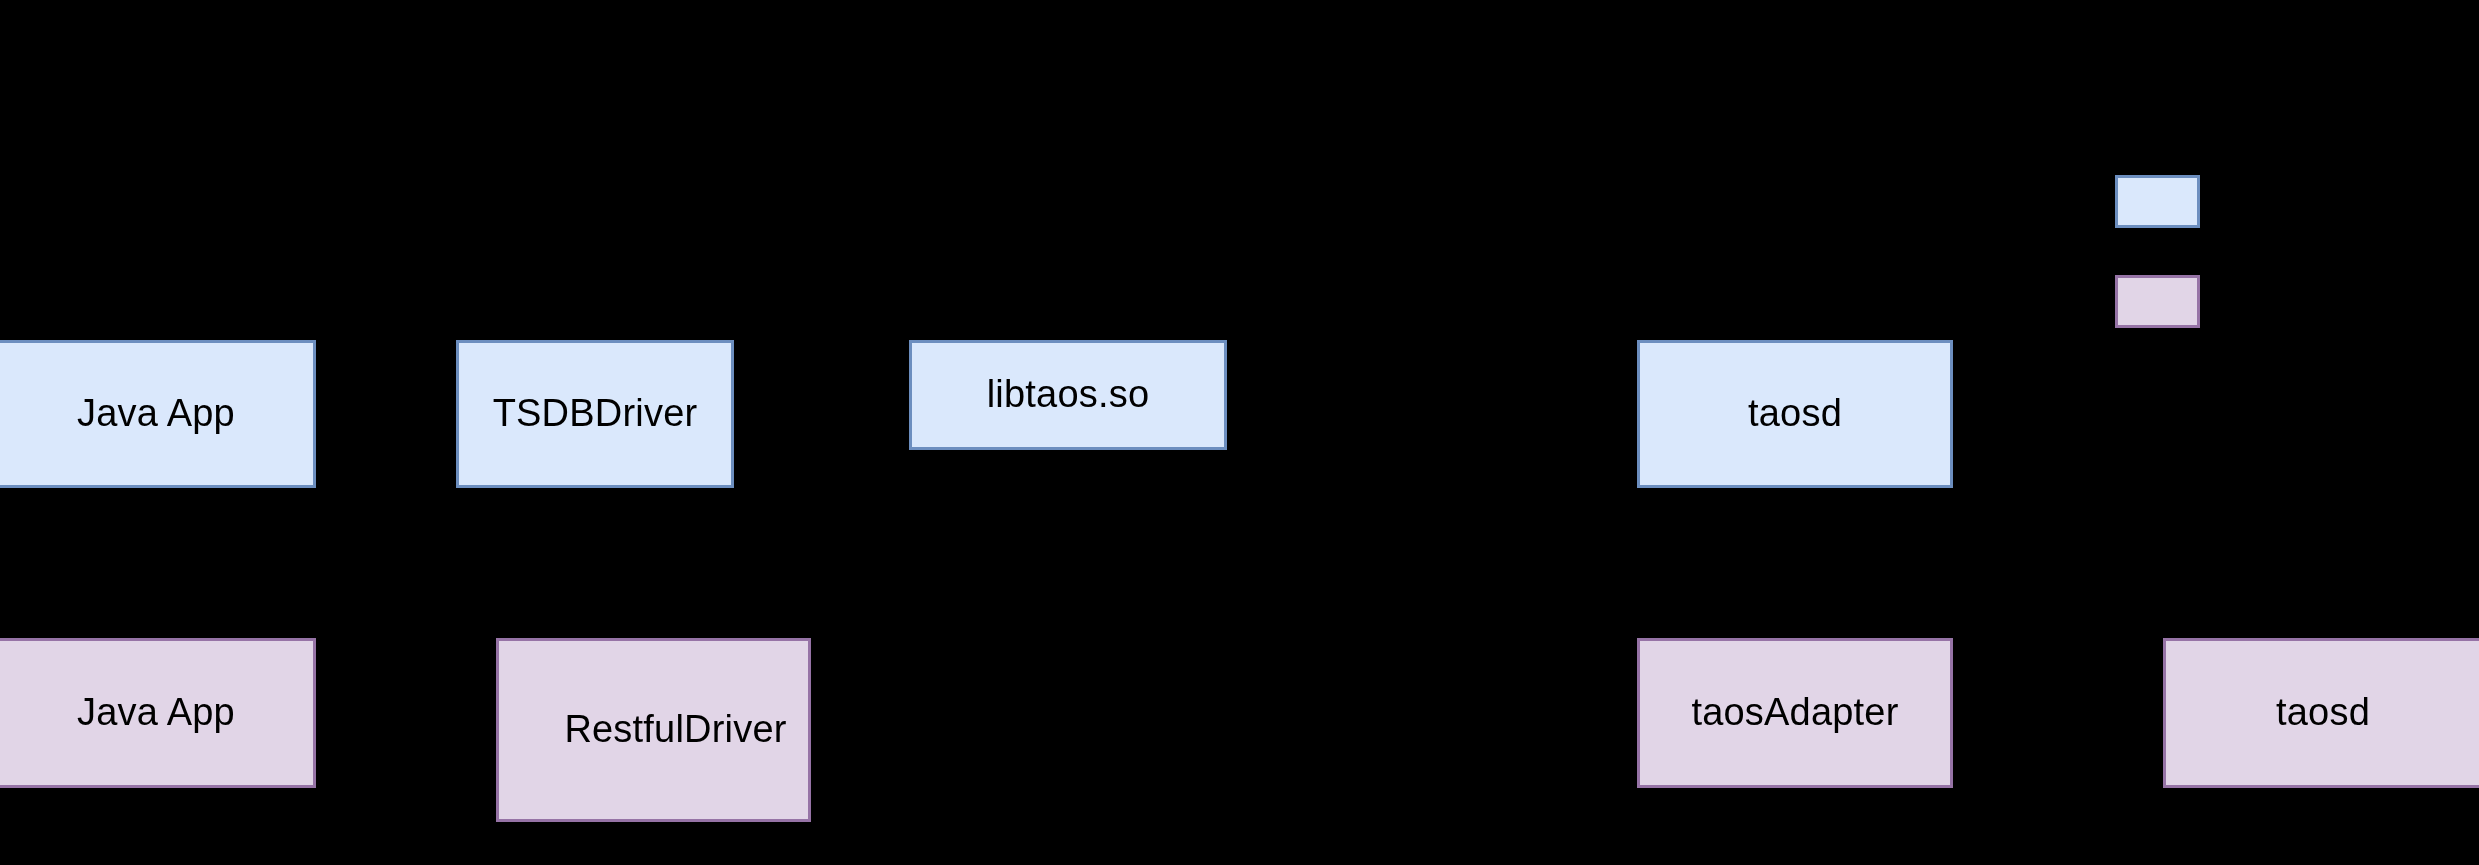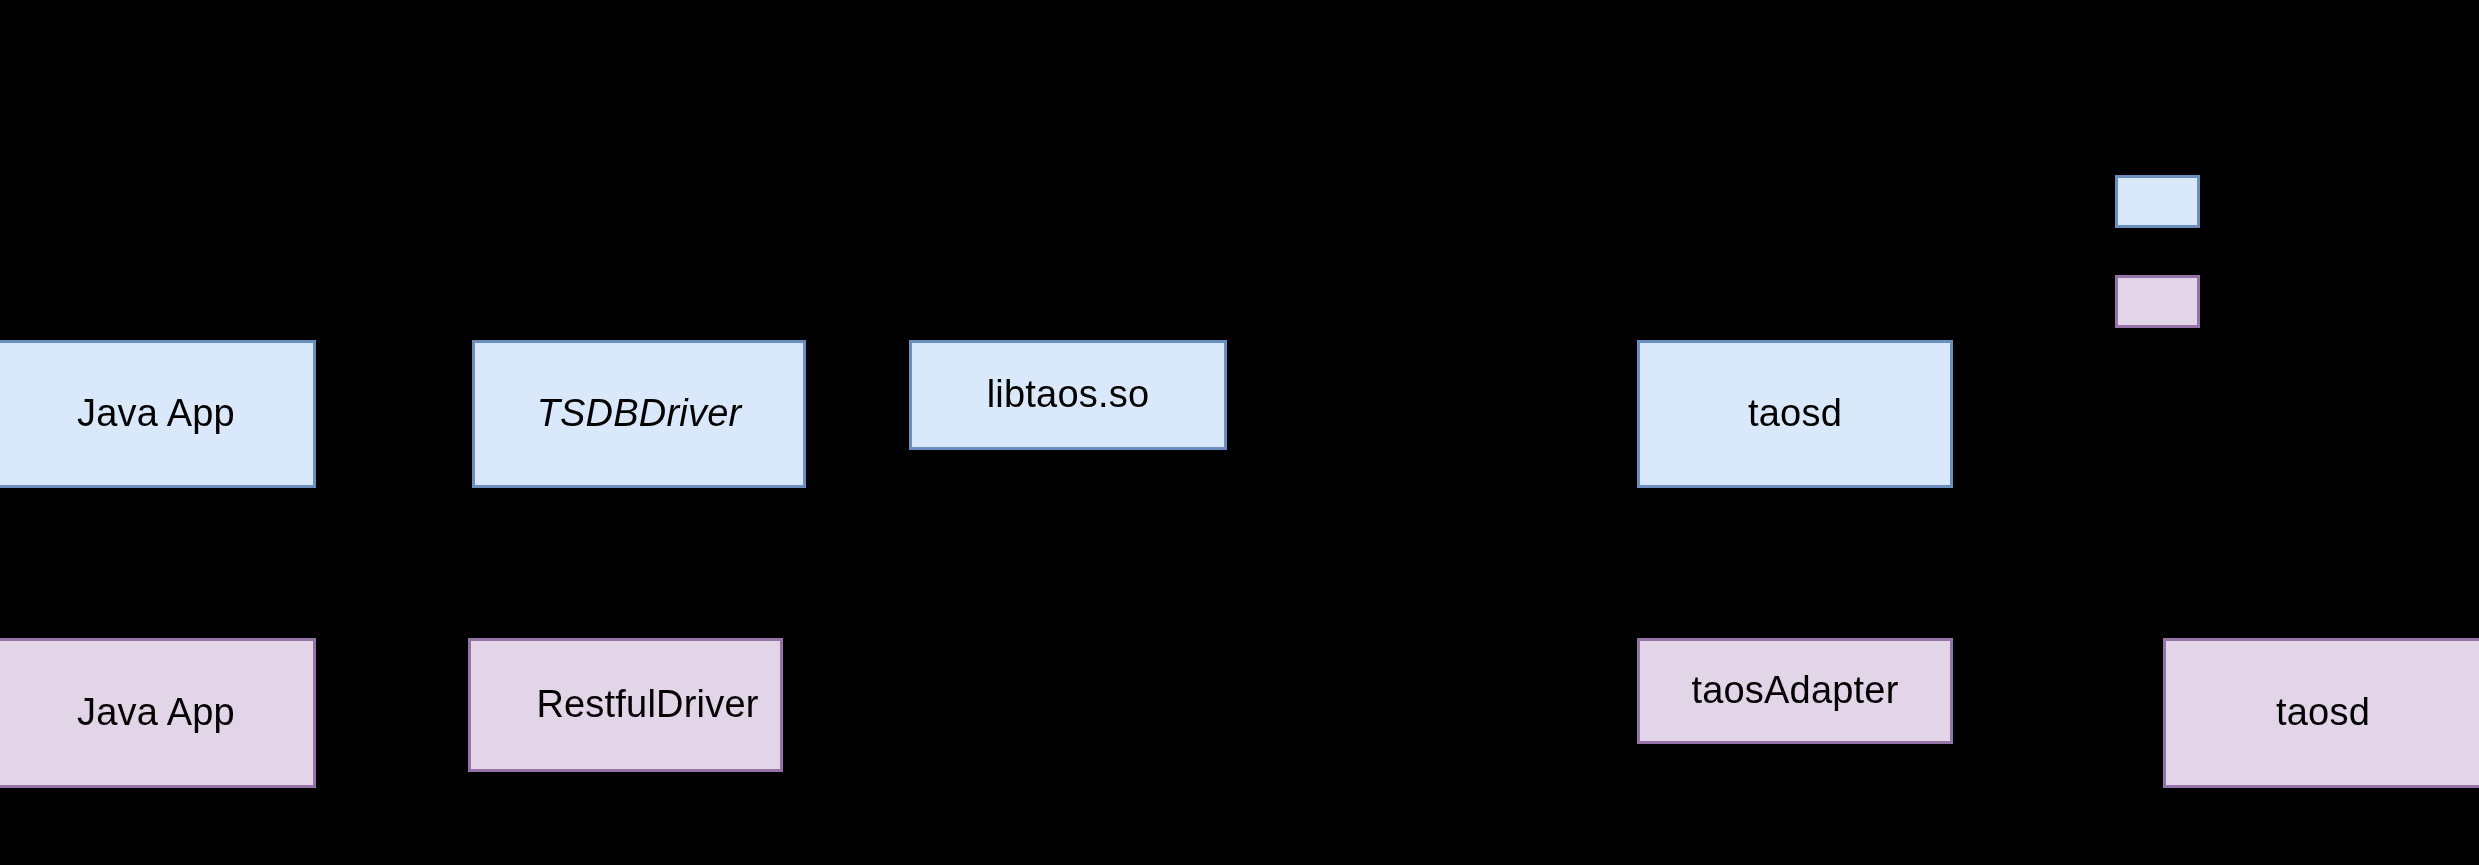--- a/index.html
+++ b/index.html
@@ -123,41 +123,41 @@
   <div class="edge-label" style="left:1210px; top:704px;"></div>
 
   <div class="edge-line" style="left:1953px; top:712px; width:210px;"></div>
   <div class="edge-arrow right" style="left:2151px; top:706px;"></div>
   <div class="edge-label" style="left:2058px; top:704px;"></div>
 
   <div class="node blue" style="left:-4px; top:340px; width:320px; height:148px;">
     <span class="node-label">Java App</span>
   </div>
 
-  <div class="node blue" style="left:472px; top:340px; width:334px; height:148px;font-style:italic;">
+  <div class="node blue" style="left:456px; top:340px; width:278px; height:148px;">
     <span class="node-label">TSDBDriver</span>
   </div>
 
   <div class="node blue" style="left:909px; top:340px; width:318px; height:110px;">
     <span class="node-label">libtaos.so</span>
   </div>
 
   <div class="node blue" style="left:1637px; top:340px; width:316px; height:148px;">
     <span class="node-label">taosd</span>
   </div>
 
   <div class="node pink" style="left:-4px; top:638px; width:320px; height:150px;">
     <span class="node-label">Java App</span>
   </div>
 
-  <div class="node pink" style="left:468px; top:638px; width:315px; height:134px;padding-left:44px;">
+  <div class="node pink" style="left:496px; top:638px; width:315px; height:184px;padding-left:44px;">
     <span class="node-label">RestfulDriver</span>
   </div>
 
-  <div class="node pink" style="left:1637px; top:638px; width:316px; height:106px;">
+  <div class="node pink" style="left:1637px; top:638px; width:316px; height:150px;">
     <span class="node-label">taosAdapter</span>
   </div>
 
   <div class="node pink" style="left:2163px; top:638px; width:320px; height:150px;">
     <span class="node-label">taosd</span>
   </div>
 
   <div>
     <div class="legend-swatch blue" style="left:2115px; top:175px; width:85px; height:53px;"></div>
     <div class="legend-caption" style="left:2212px; top:188px;"></div>

